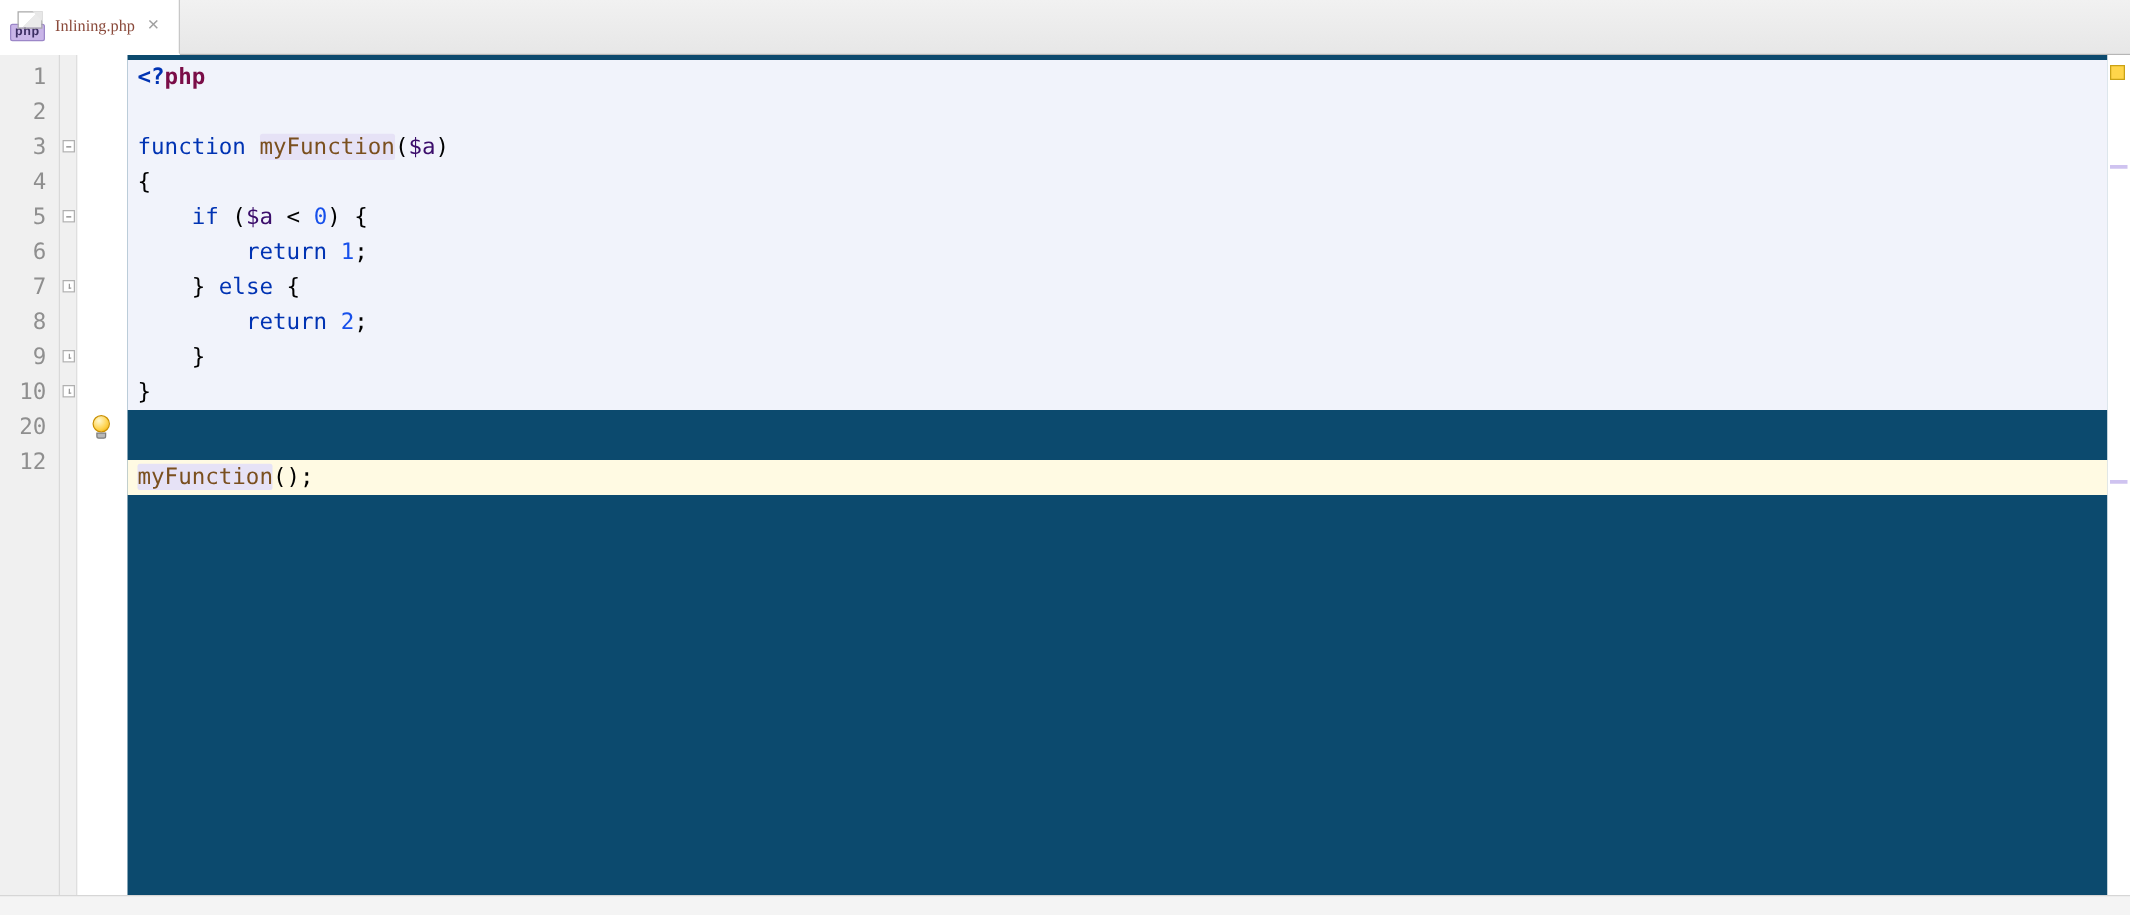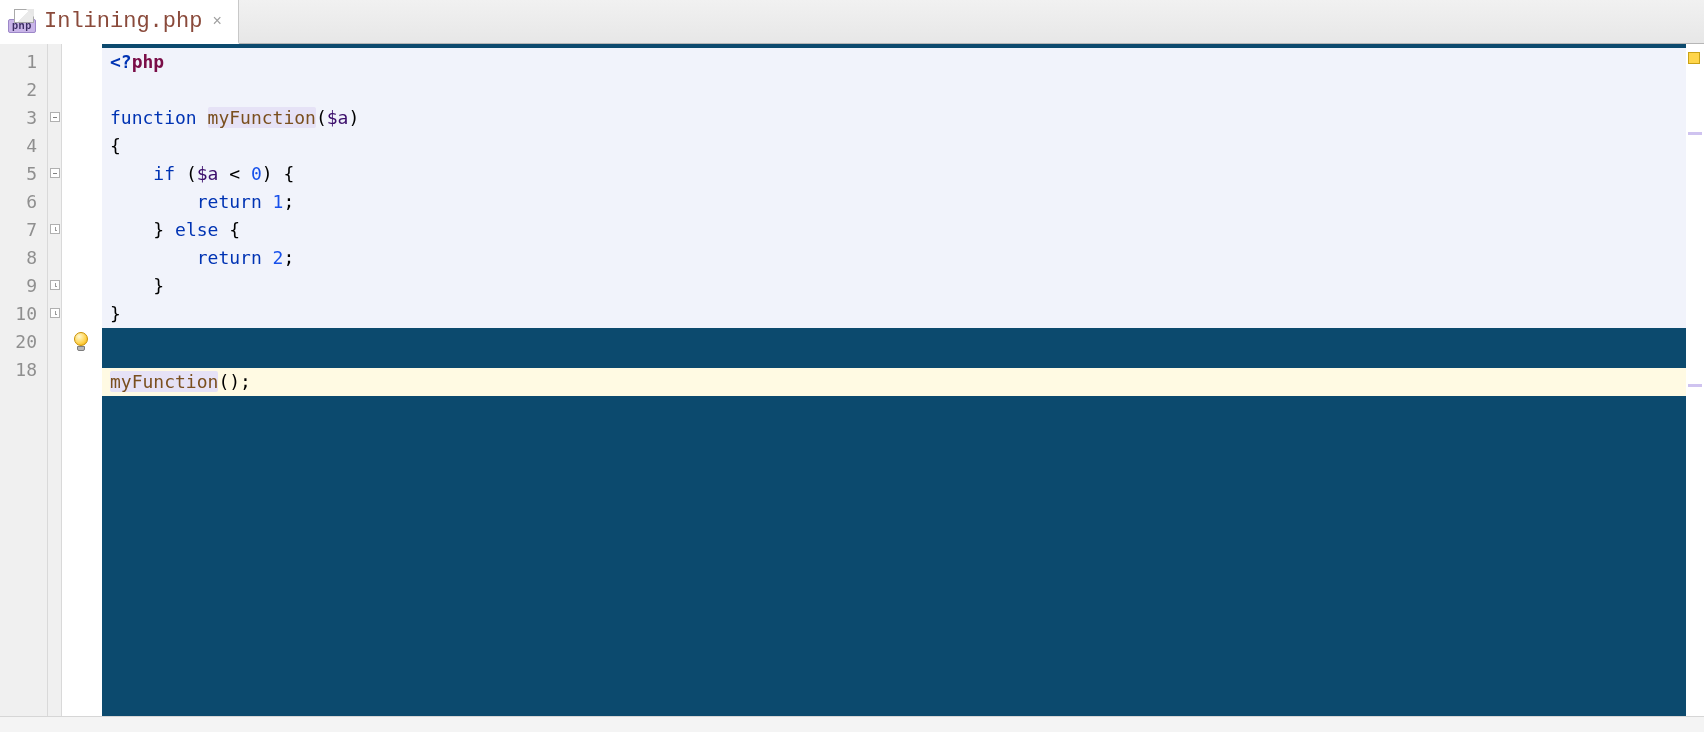--- a/index.html
+++ b/index.html
@@ -24,22 +24,22 @@
     align-items: center;
     gap: 8px;
     padding: 0 14px 0 8px;
     background: #ffffff;
     border-right: 1px solid #c8c8c8;
     border-bottom: 2px solid #ffffff; 
     position: relative;
     margin-bottom: -1px;
   }
   .tab .label {
-    font-family: Liberation Mono, monospace;
-    font-size: 22px;
+    font-family: Liberation Serif, serif;
+    font-size: 13px;
     color: #8a4a3b;
   }
   .tab .close {
     font-family: sans-serif;
     color: #a0a0a0;
     font-size: 16px;
     line-height: 1;
     cursor: pointer;
     padding: 2px;
   }
@@ -218,21 +218,21 @@
       <div class="ln">2</div>
       <div class="ln">3</div>
       <div class="ln">4</div>
       <div class="ln">5</div>
       <div class="ln">6</div>
       <div class="ln">7</div>
       <div class="ln">8</div>
       <div class="ln">9</div>
       <div class="ln">10</div>
       <div class="ln">20</div>
-      <div class="ln">18</div>
+      <div class="ln">12</div>
     </div>
 
   <div class="fold-col" id="foldcol">
       <div class="cell"></div>
       <div class="cell"></div>
       <div class="cell">
         <div class="dash"></div>
       </div>
       <div class="cell"></div>
       <div class="cell">

